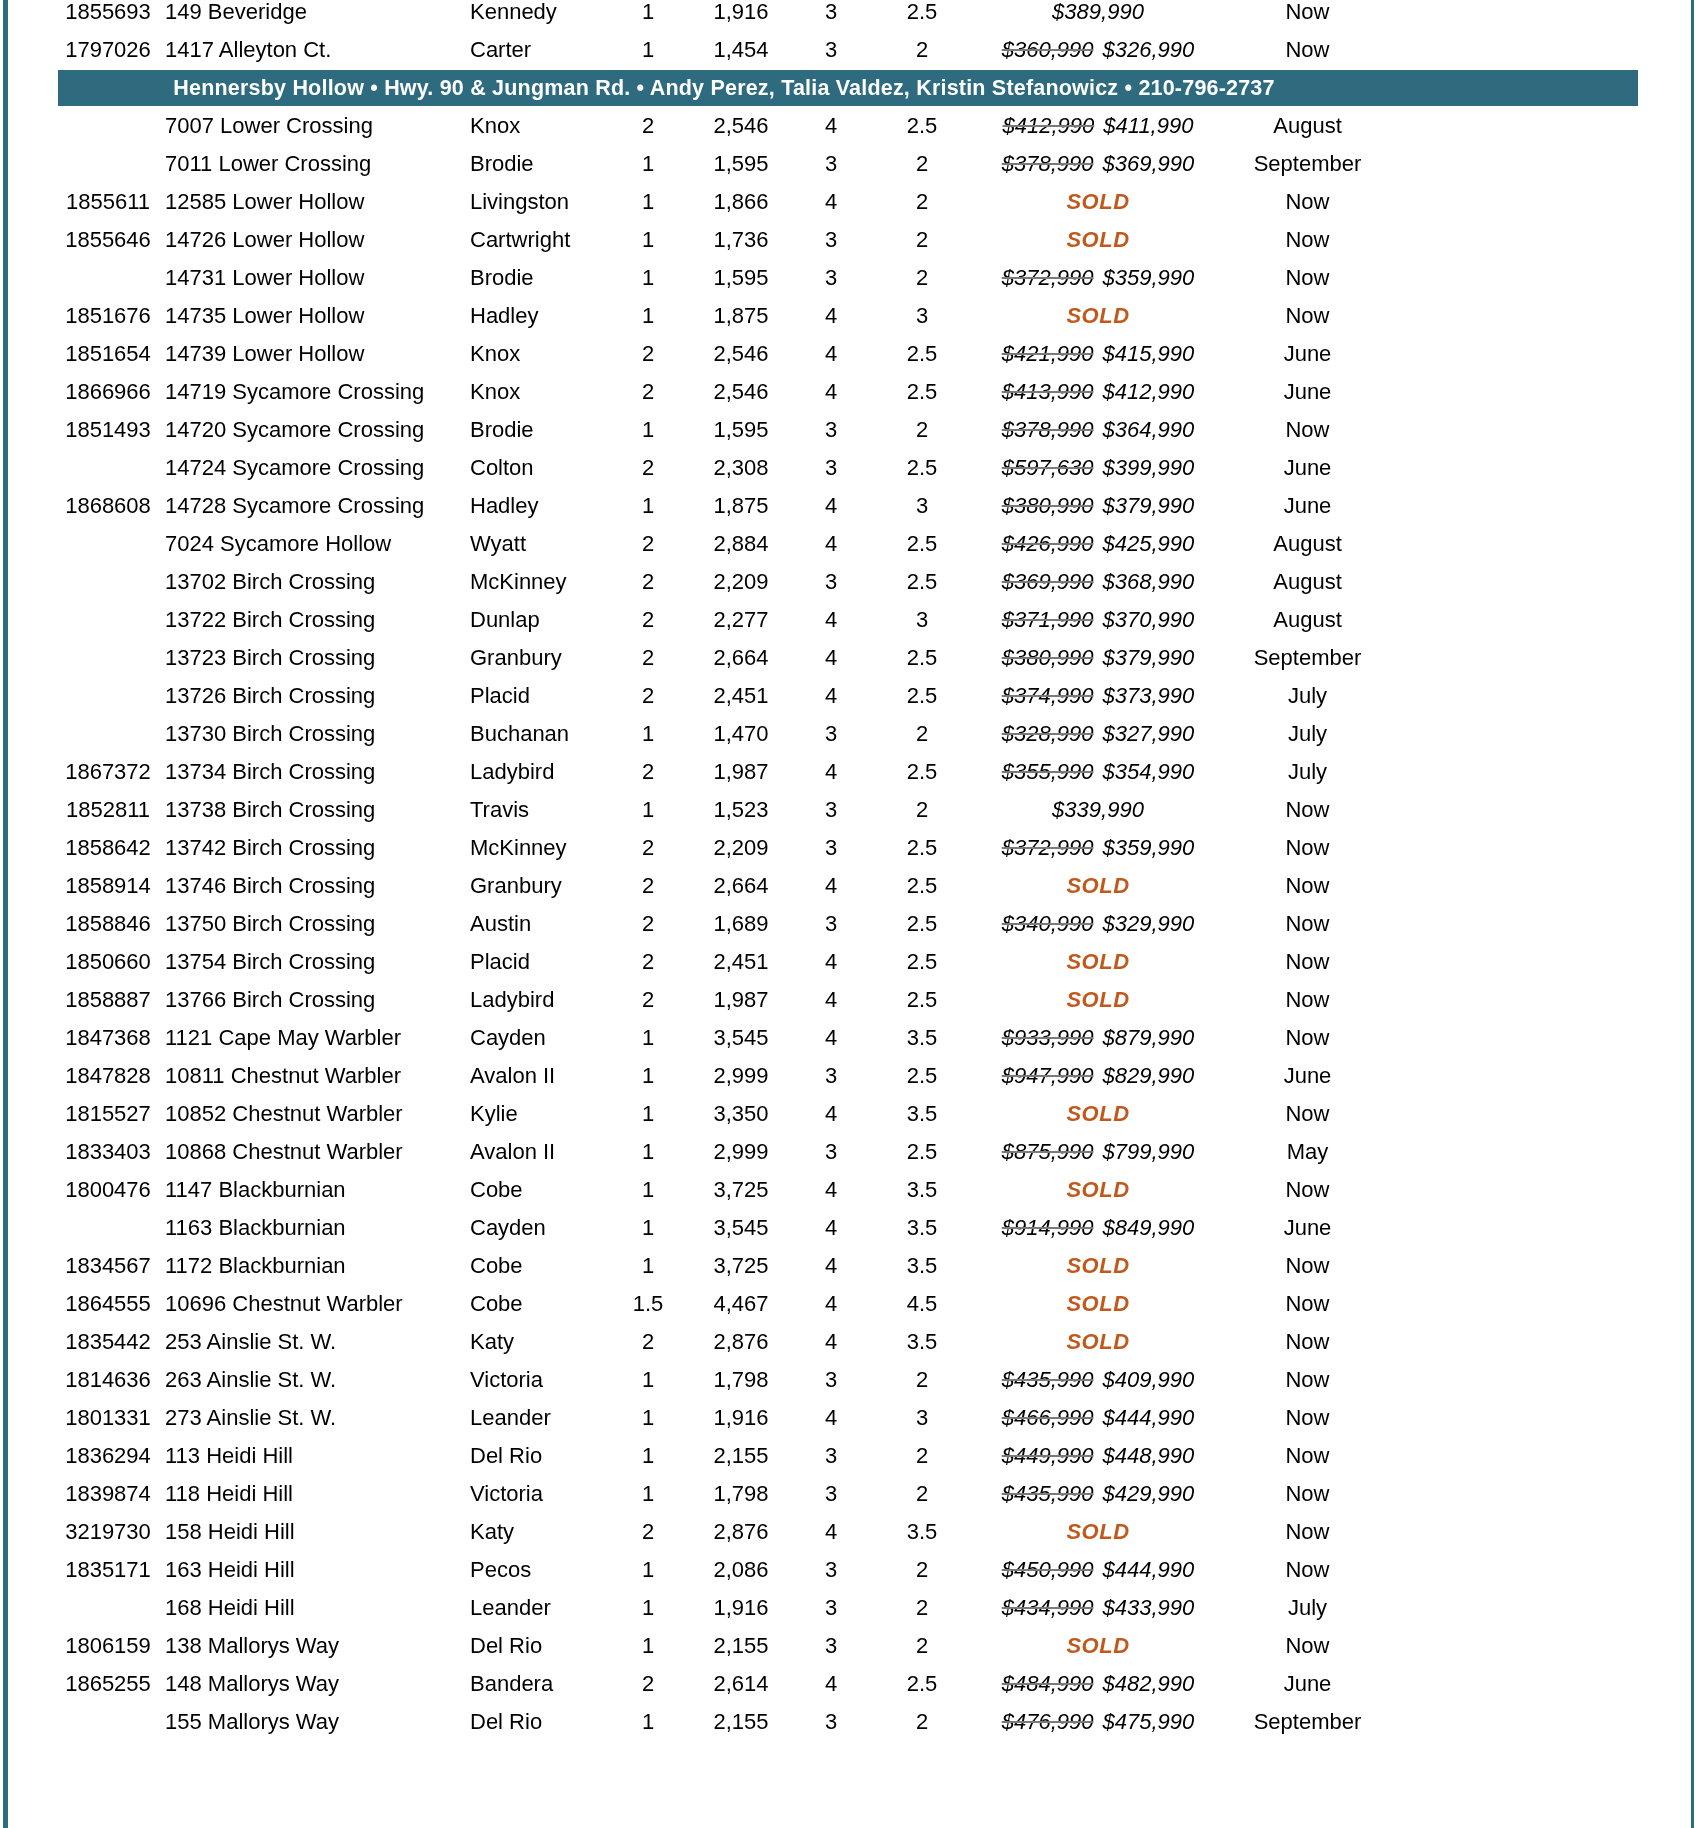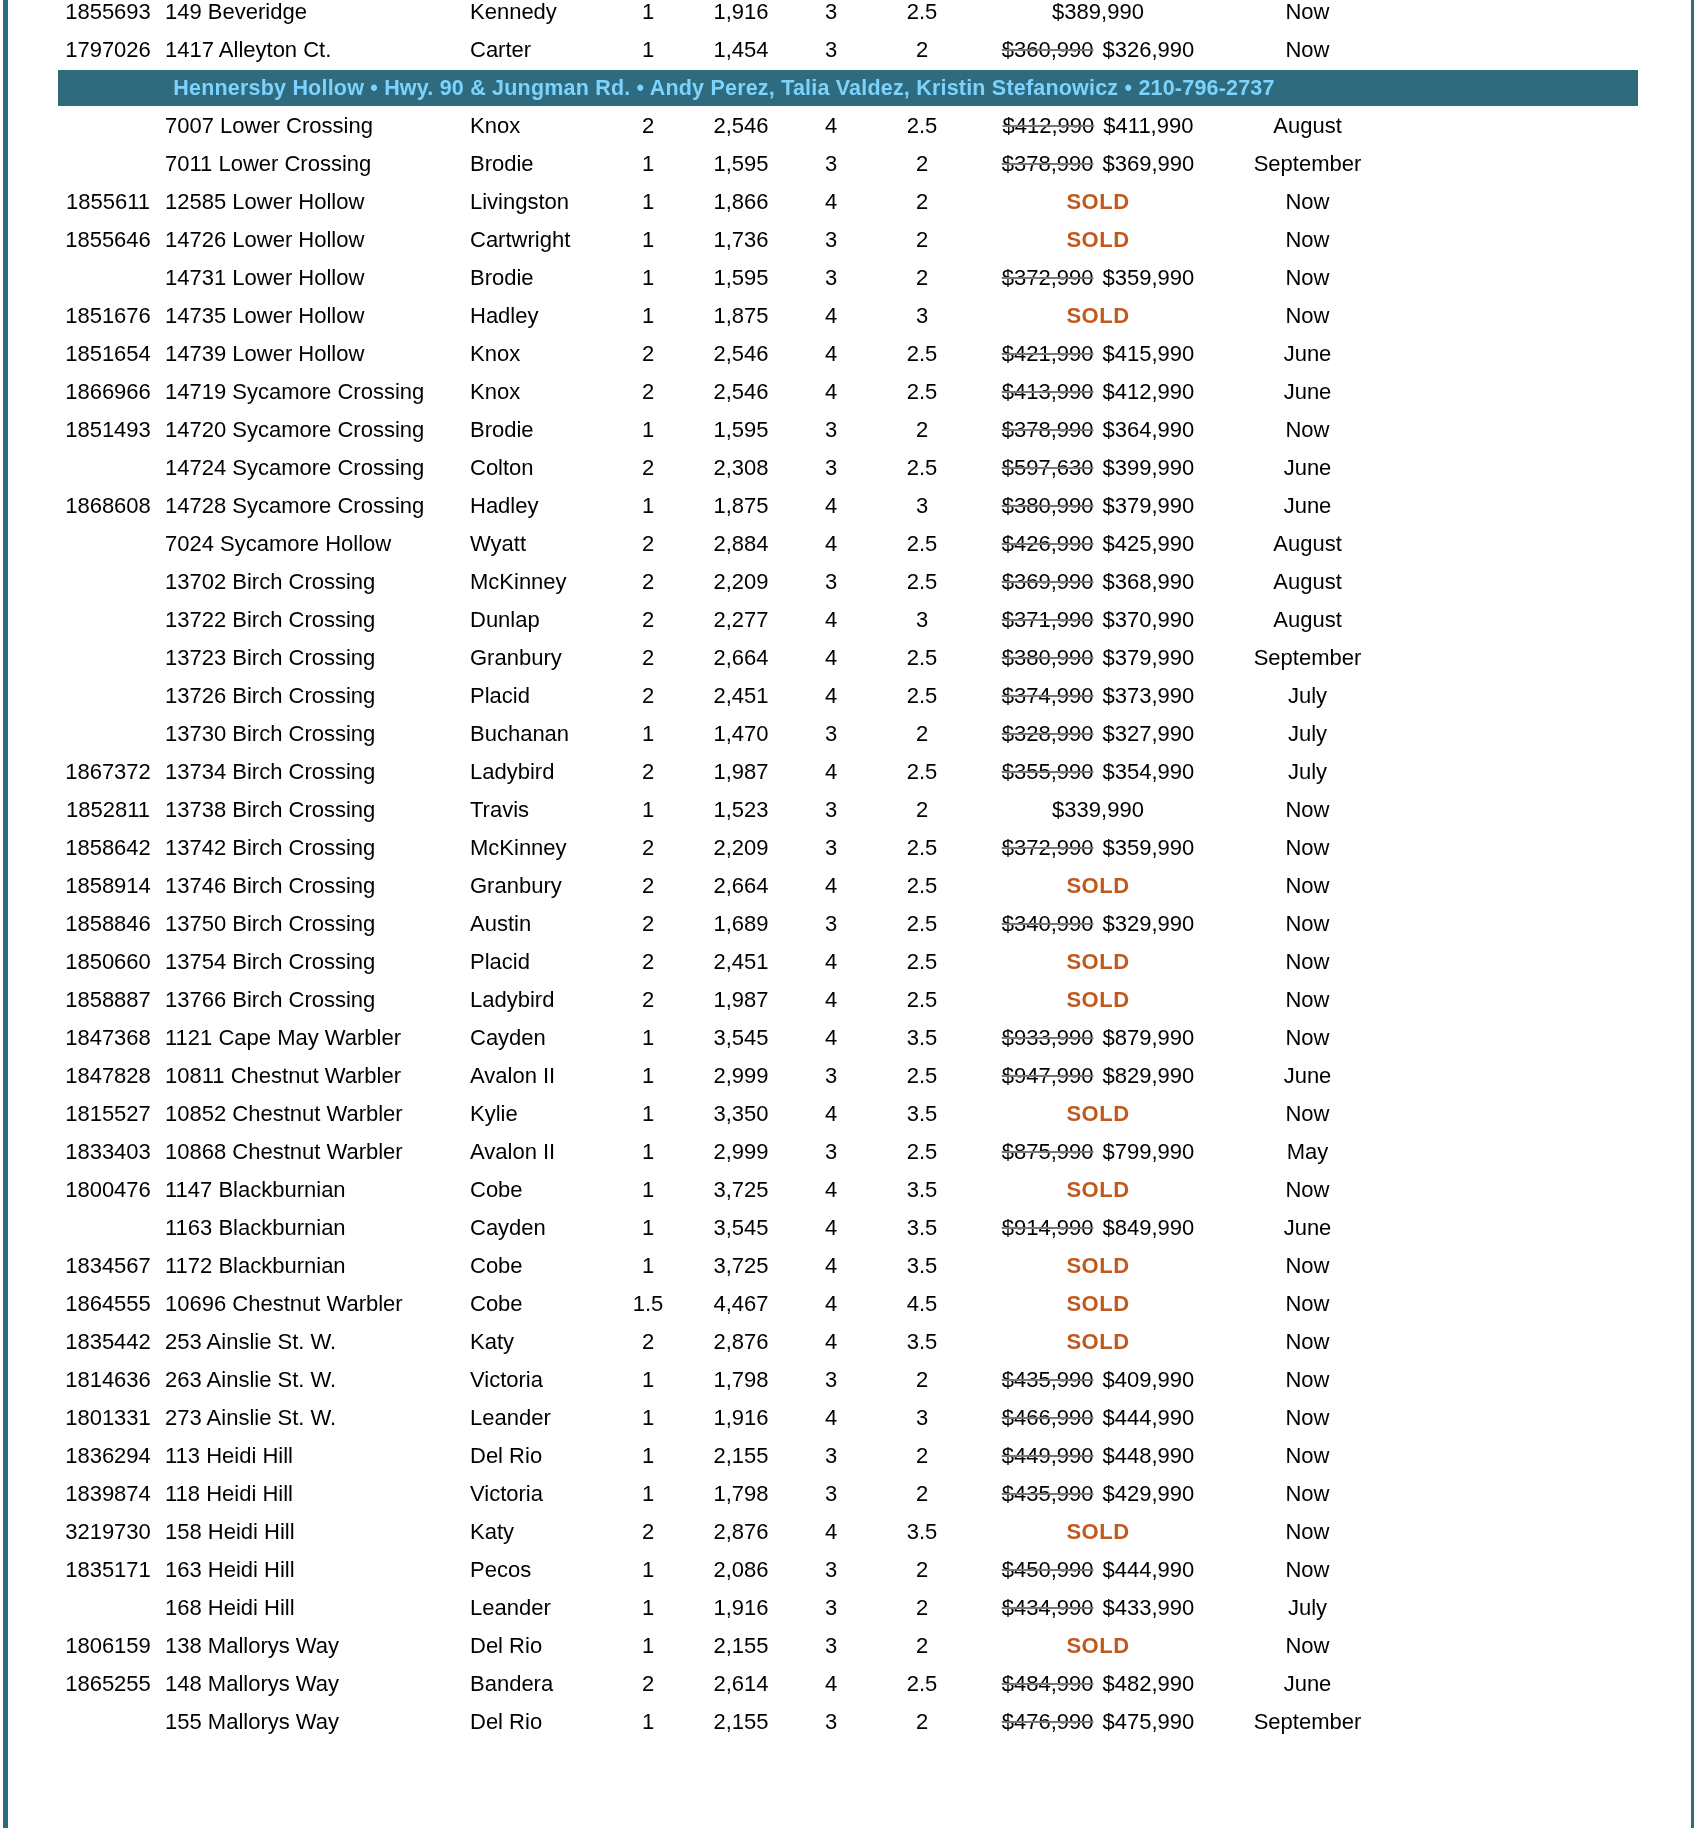--- a/index.html
+++ b/index.html
@@ -18,31 +18,31 @@
   .table-body{margin-top:-7px;}
   .slot{height:38px;}
   .row{
     display:grid;
     grid-template-columns:100px 305px 155px 60px 126px 54px 128px 224px 195px;
     padding-left:58px;align-items:center;font-size:22px;line-height:1;
   }
   .c{display:block;white-space:nowrap;}
   .mls,.story,.sqft,.beds,.baths,.avail{text-align:center;}
   .addr,.plan{text-align:left;padding-left:7px;}
-  .price{display:flex;justify-content:center;align-items:flex-start;gap:9px;}
+  .price{display:flex;justify-content:center;align-items:flex-start;gap:9px;font-style:italic;}
   .old-price{text-decoration:line-through;text-decoration-thickness:2px;text-decoration-color:var(--strike);}
   .old-price:empty{display:none;}
   .new-price.sold{color:var(--sold);font-weight:bold;letter-spacing:0.5px;}
   .header-slot{display:flex;align-items:center;}
   .header-bar{
     margin-left:58px;width:1580px;height:36px;background:var(--accent);
     display:flex;align-items:center;
   }
   .header-text{
-    width:1332px;text-align:center;color:#7dd3fc;font-weight:bold;
+    width:1332px;text-align:center;color:#ffffff;font-weight:bold;
     font-size:21.5px;letter-spacing:0.2px;white-space:nowrap;
   }
 </style>
 </head>
 <body>
 
 <div class="edge-left"></div>
 <div class="edge-right"></div>
 
 <div class="table-body">

